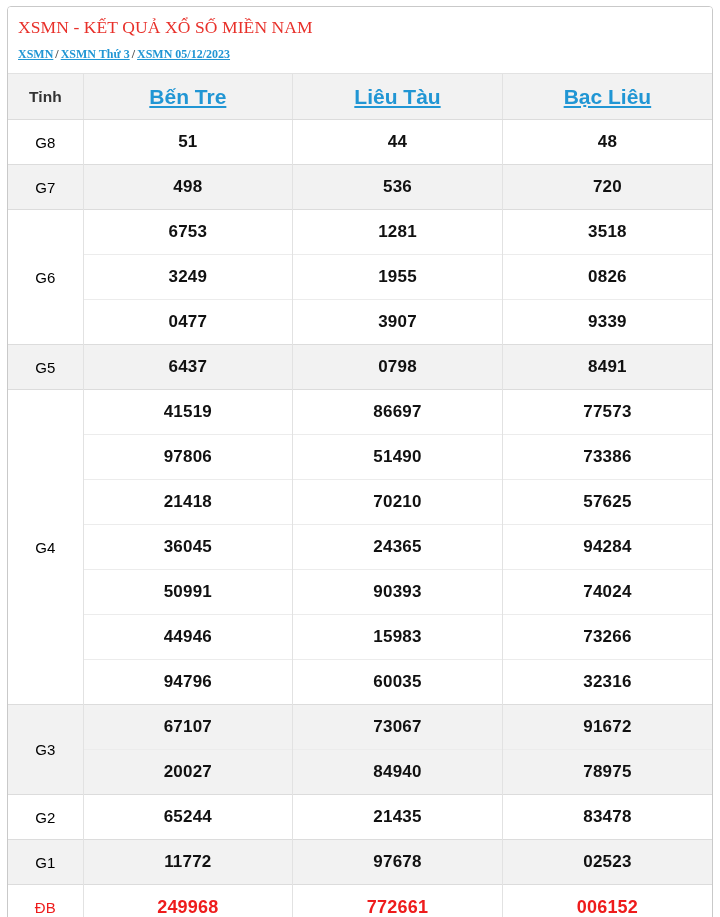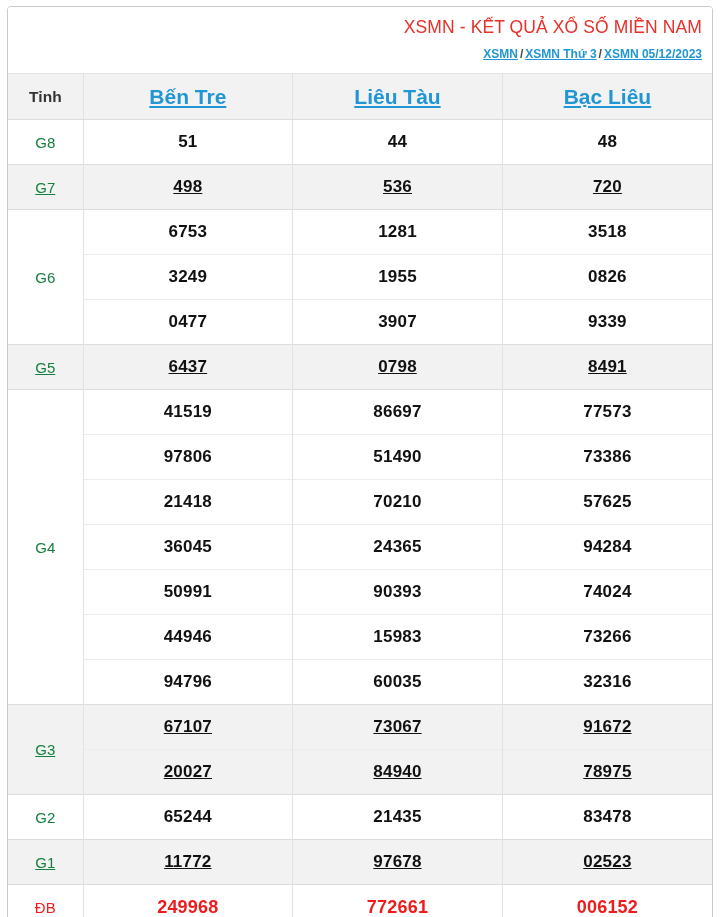--- a/index.html
+++ b/index.html
@@ -28,22 +28,23 @@
     border: 1px solid #c9c9c9;
     border-radius: 4px;
     background: #ffffff;
     overflow: hidden;
   }
 
   
   .header {
     box-sizing: border-box;
     padding: 8px 10px 9px 10px;
-    text-align: right;
-    background: #ffffff;
+    text-align: left;
+    background: #ffffff;
+    font-family: Liberation Serif, serif;
   }
   .title {
     color: #e8302a;
     font-size: 17.5px;
     font-weight: 400;
     line-height: 24px;
     letter-spacing: 0.1px;
     white-space: nowrap;
   }
   .breadcrumb {
@@ -102,35 +103,35 @@
   th.head-prov span {
     color: #2196d4;
     font-size: 21px;
     font-weight: 700;
     text-decoration: underline;
     cursor: pointer;
   }
 
   
   td.lbl {
-    color: #15803d;
+    color: #000000;
     font-size: 15px;
     font-weight: 400;
     background: inherit;
   }
   td.num {
     color: #111111;
     font-size: 17px;
     font-weight: 700;
     letter-spacing: 0.2px;
     height: 44px;
   }
 
   
-  tr.shade td { background: #f2f2f2; text-decoration: underline; }
+  tr.shade td { background: #f2f2f2; }
   tr.plain td { background: #ffffff; }
 
   
   tr.sub td.num { border-top: 1px solid #ececec; }
   tr.grp-start td { border-top: 1px solid #dcdcdc; }
 
   
   td.db-label {
     color: #ee1c1c;
     font-size: 15px;

